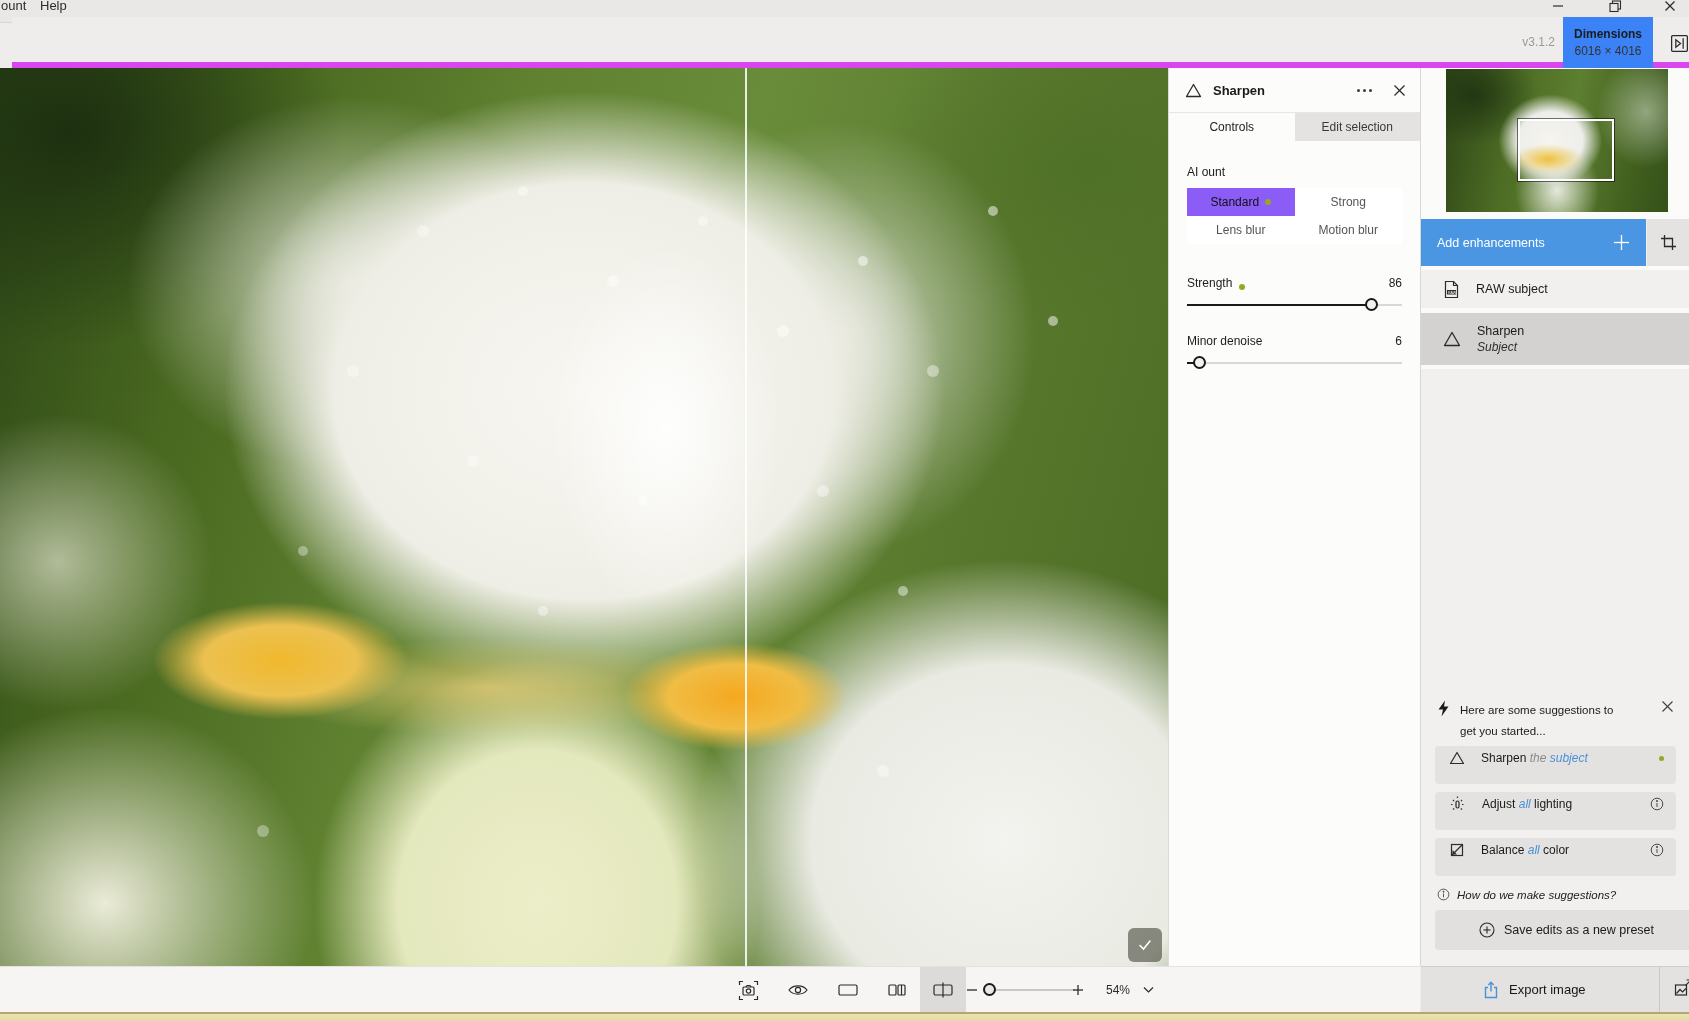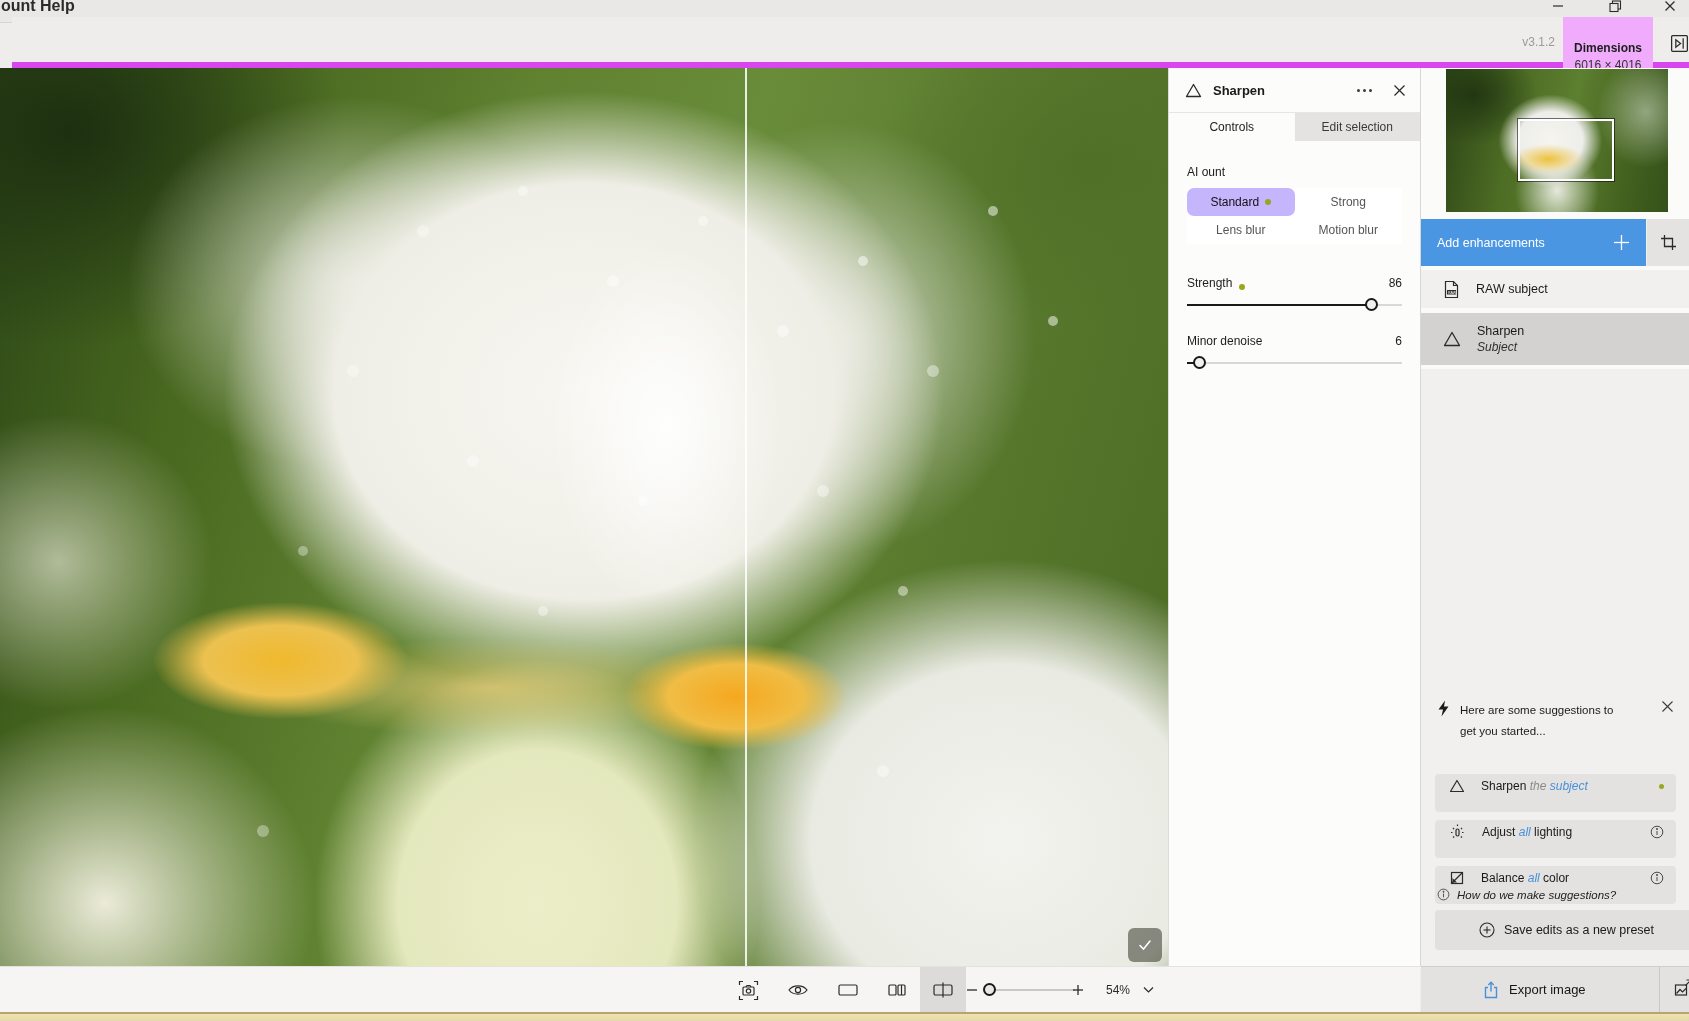--- a/index.html
+++ b/index.html
@@ -1,30 +1,30 @@
 <!DOCTYPE html>
 <html><head>
 <meta charset="utf-8">
 <style>
   * { margin:0; padding:0; box-sizing:border-box; }
   body { font-family:"Liberation Sans", sans-serif; background:#ddd; }
   .app { position:relative; width:1689px; height:1021px; overflow:hidden; background:#eeedec; color:#1a1a1a; }
 
   
-  .menubar { position:absolute; left:0; top:0; width:100%; height:23px; background:#eae8e7; border-bottom:1px solid #d8d6d5; font-size:16px; color:#2b2b2b;font-weight:bold; }
+  .menubar { position:absolute; left:0; top:0; width:100%; height:23px; background:#eae8e7; border-bottom:1px solid #d8d6d5; font-size:13px; color:#2b2b2b; }
   .menu-item { position:absolute; top:-3px; line-height:17px; }
   .mi-acct { left:1px; } .mi-help { left:40px; }
   .wincontrols { position:absolute; right:0; top:0; height:17px; }
   .wc { position:absolute; top:-4px; width:22px; height:20px; display:flex; align-items:center; justify-content:center; }
   .wc-min { right:120px; } .wc-max { right:63px; } .wc-close { right:8px; }
 
   
   .topbar { position:absolute; left:12px; top:17px; width:100%; height:51px; background:#eeedec; border-bottom:6px solid #d946ef; }
   .version { position:absolute; right:146px; top:18px; font-size:12px; color:#9b9a99; }
-  .dims { position:absolute; right:48px; top:0; width:90px; height:51px; background:#f0abfc; text-align:center; padding-top:24px; }
+  .dims { position:absolute; right:48px; top:0; width:90px; height:51px; background:#3b82f6; text-align:center; padding-top:10px; }
   .dims-label { font-size:12px; font-weight:700; color:#1c1c1c; }
   .dims-value { font-size:12px; color:#333; margin-top:3px; }
   .collapse-btn { position:absolute; right:8px; top:13px; width:28px; height:26px; display:flex; align-items:center; justify-content:center; cursor:pointer; }
 
   
   .canvas { position:absolute; left:0; top:68px; width:1168px; height:898px; overflow:hidden; }
   .photo { position:absolute; inset:0;
     background-image:
       radial-gradient(ellipse 170px 78px at 24% 66%, #f0b92e 0%, #ecc150 45%, rgba(236,193,80,0) 75%),
       radial-gradient(ellipse 150px 72px at 63% 70%, #f5a81f 0%, #f0bd45 45%, rgba(240,189,69,0) 75%),
@@ -61,21 +61,21 @@
   .panel-dots { display:flex; gap:3px; margin-right:10px; cursor:pointer; }
   .panel-dots i { width:3px; height:3px; border-radius:50%; background:#3c3c3c; }
   .panel-close { cursor:pointer; display:flex; }
   .tabs { display:flex; height:29px; border-top:1px solid #e7e6e5; }
   .tab { flex:1; display:flex; align-items:center; justify-content:center; font-size:12px; color:#222; cursor:pointer; }
   .tab-inactive { background:#e4e3e1; color:#3a3a3a; }
   .panel-body { padding:24px 18px 0; }
   .field-label { font-size:12px; color:#1c1c1c; }
   .model-grid { display:grid; grid-template-columns:1fr 1fr; margin-top:9px; background:#fff; }
   .model-btn { height:28px; display:flex; align-items:center; justify-content:center; gap:6px; font-size:12px; color:#555; cursor:pointer; background:#fff; }
-  .model-selected { background:#c4b5fd; color:#111;border-radius:7px; }
+  .model-selected { background:#8b5cf6; color:#111; }
   .dot { width:6px; height:6px; border-radius:50%; background:#9aa71d; display:inline-block; }
   .slider-row { display:flex; align-items:flex-end; gap:7px; margin-top:32px; }
   .slider-row .val { margin-left:auto; font-size:12px; color:#1c1c1c;padding-left:36px; }
   .slider { position:relative; height:14px; margin-top:8px; cursor:pointer; }
   .slider .track { position:absolute; left:0; right:0; top:6px; height:2px; background:#d9d8d6; }
   .slider .fill { position:absolute; left:0; top:6px; height:2px; background:#1a1a1a; }
   .slider .knob { position:absolute; top:0; width:13px; height:13px; border-radius:50%; background:#f2f2f2; border:2.5px solid #1a1a1a; }
 
   
   .sidebar { position:absolute; left:1420px; top:68px; width:269px; height:898px; background:#f1f0ee; border-left:1px solid #d8d7d6; }
@@ -96,21 +96,21 @@
   .enh-list { position:absolute; left:0; top:198px; width:100%; background:#fafaf9; padding:4px 0; }
   .enh-row { display:flex; align-items:center; gap:16px; padding:0 0 0 22px; height:38px; background:#f1f0ee; cursor:pointer; }
   .enh-row + .enh-row { margin-top:5px; }
   .enh-selected { background:#d3d2d0; height:52px; }
   .enh-title { font-size:12.5px; color:#1a1a1a; }
   .enh-sub { font-size:12px; font-style:italic; color:#2e2e2e; margin-top:2px; }
 
   .sugg-header { position:absolute; left:16px; top:632px; width:237px; display:flex; gap:10px; }
   .sugg-header-text { font-size:11.5px; line-height:21px; color:#1a1a1a; width:170px; }
   .sugg-close { margin-left:auto; cursor:pointer; }
-  .sugg-row { position:absolute; left:14px; width:241px; height:38px; background:#e3e2e0; border-radius:4px; display:flex; align-items:center; padding:0 12px 14px 14px; gap:16px; font-size:12px; cursor:pointer;margin-top:28px; }
+  .sugg-row { position:absolute; left:14px; width:241px; height:38px; background:#e3e2e0; border-radius:4px; display:flex; align-items:center; padding:0 12px 14px 14px; gap:16px; font-size:12px; cursor:pointer; }
   .sr1 { top:678px; } .sr2 { top:724px; } .sr3 { top:770px; }
   .sugg-row .right { margin-left:auto; display:flex; align-items:center; }
   .it-mut { font-style:italic; color:#8a8a8a; }
   .it-blue { font-style:italic; color:#4a90d9; }
   .how-row { position:absolute; left:16px; top:820px; display:flex; align-items:center; gap:7px; font-size:11.5px; font-style:italic; color:#222; cursor:pointer; }
   .save-btn { position:absolute; left:14px; top:842px; width:263px; height:40px; background:#e1e0de; border-radius:4px; display:flex; align-items:center; justify-content:center; gap:9px; font-size:12.5px; color:#1a1a1a; cursor:pointer; }
   .export-bar { position:absolute; left:0; top:898px; width:100%; height:46px; background:#e3e2e0; border-top:1px solid #cfcecd; display:flex; align-items:center; }
   .export-btn { display:flex; align-items:center; gap:10px; font-size:13px; color:#161616; margin-left:62px; cursor:pointer; }
   .export-sep { position:absolute; left:238px; top:0; width:1px; height:100%; background:#c9c8c6; }
   .exticon { position:absolute; left:252px; top:12px; cursor:pointer; }

